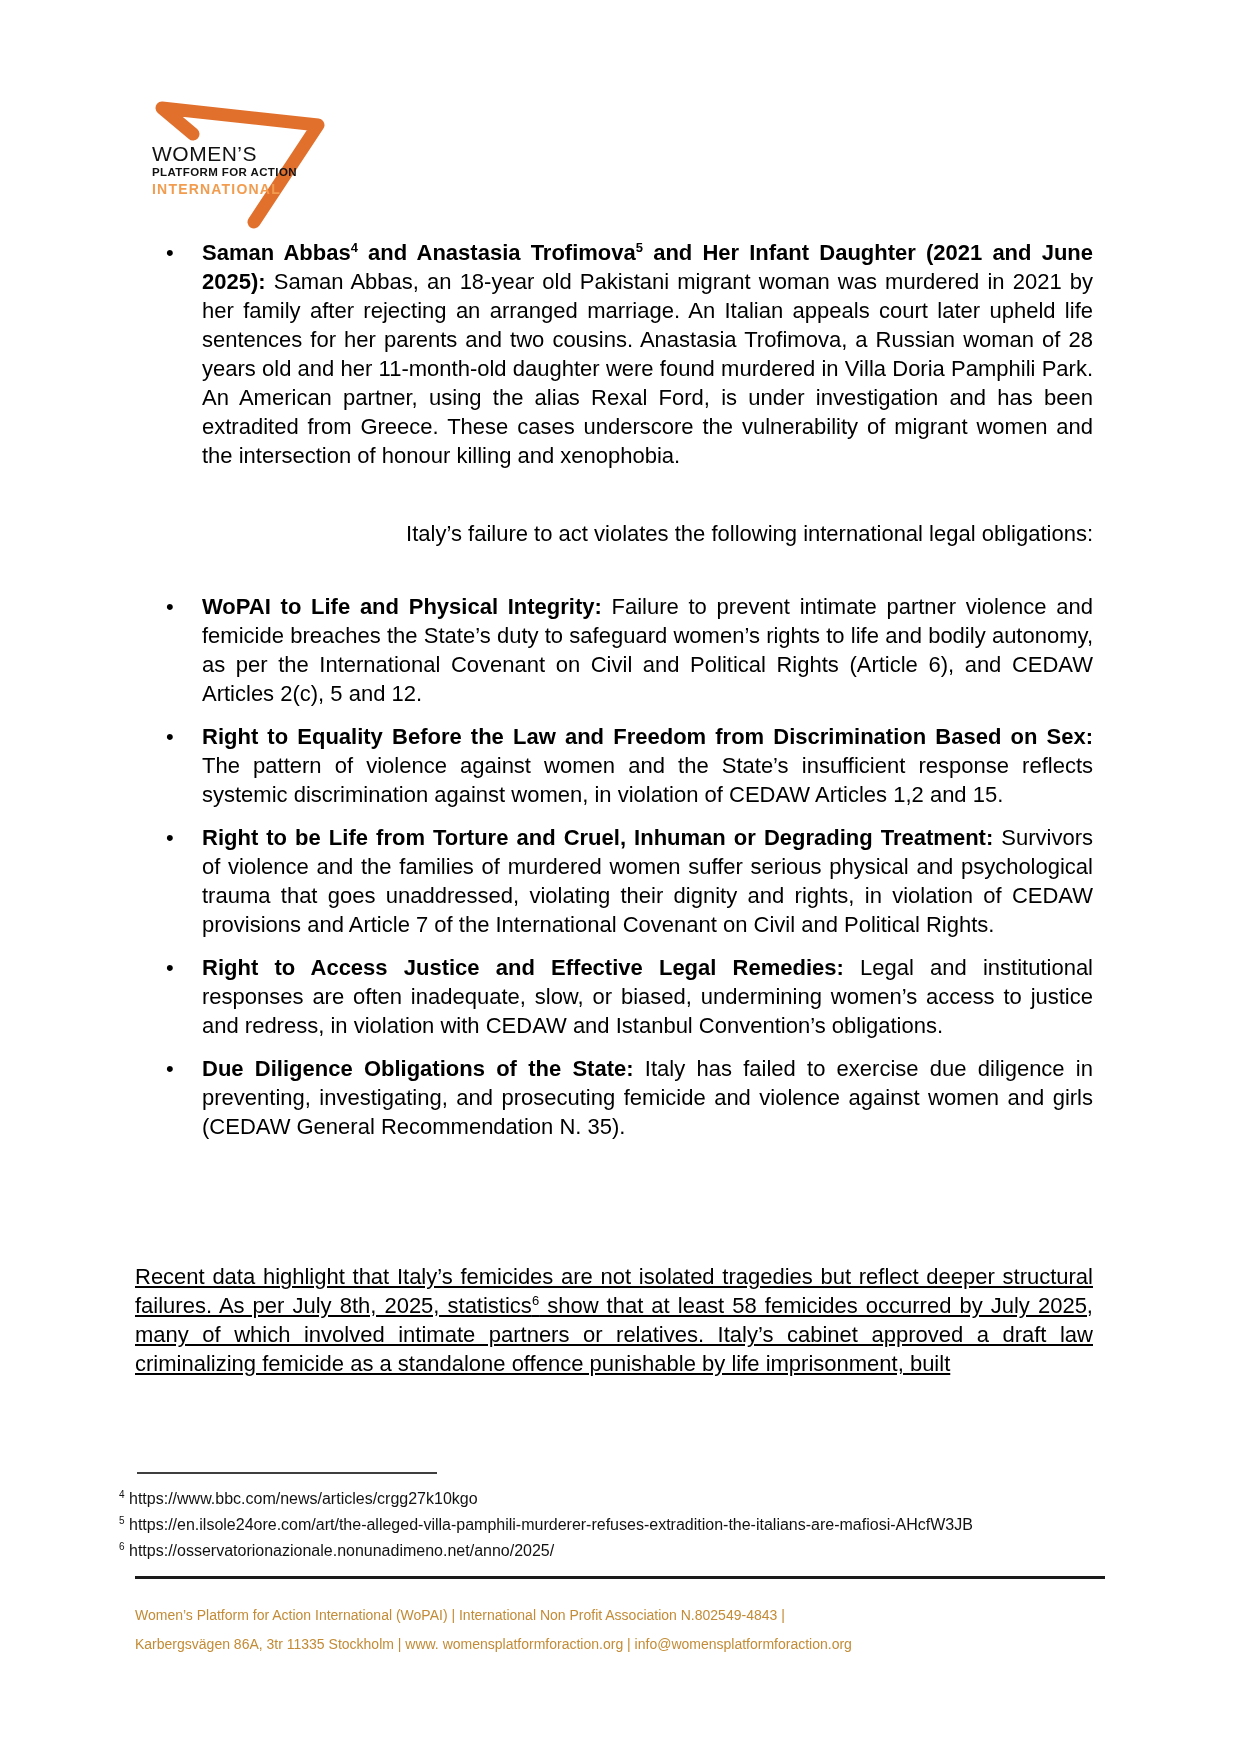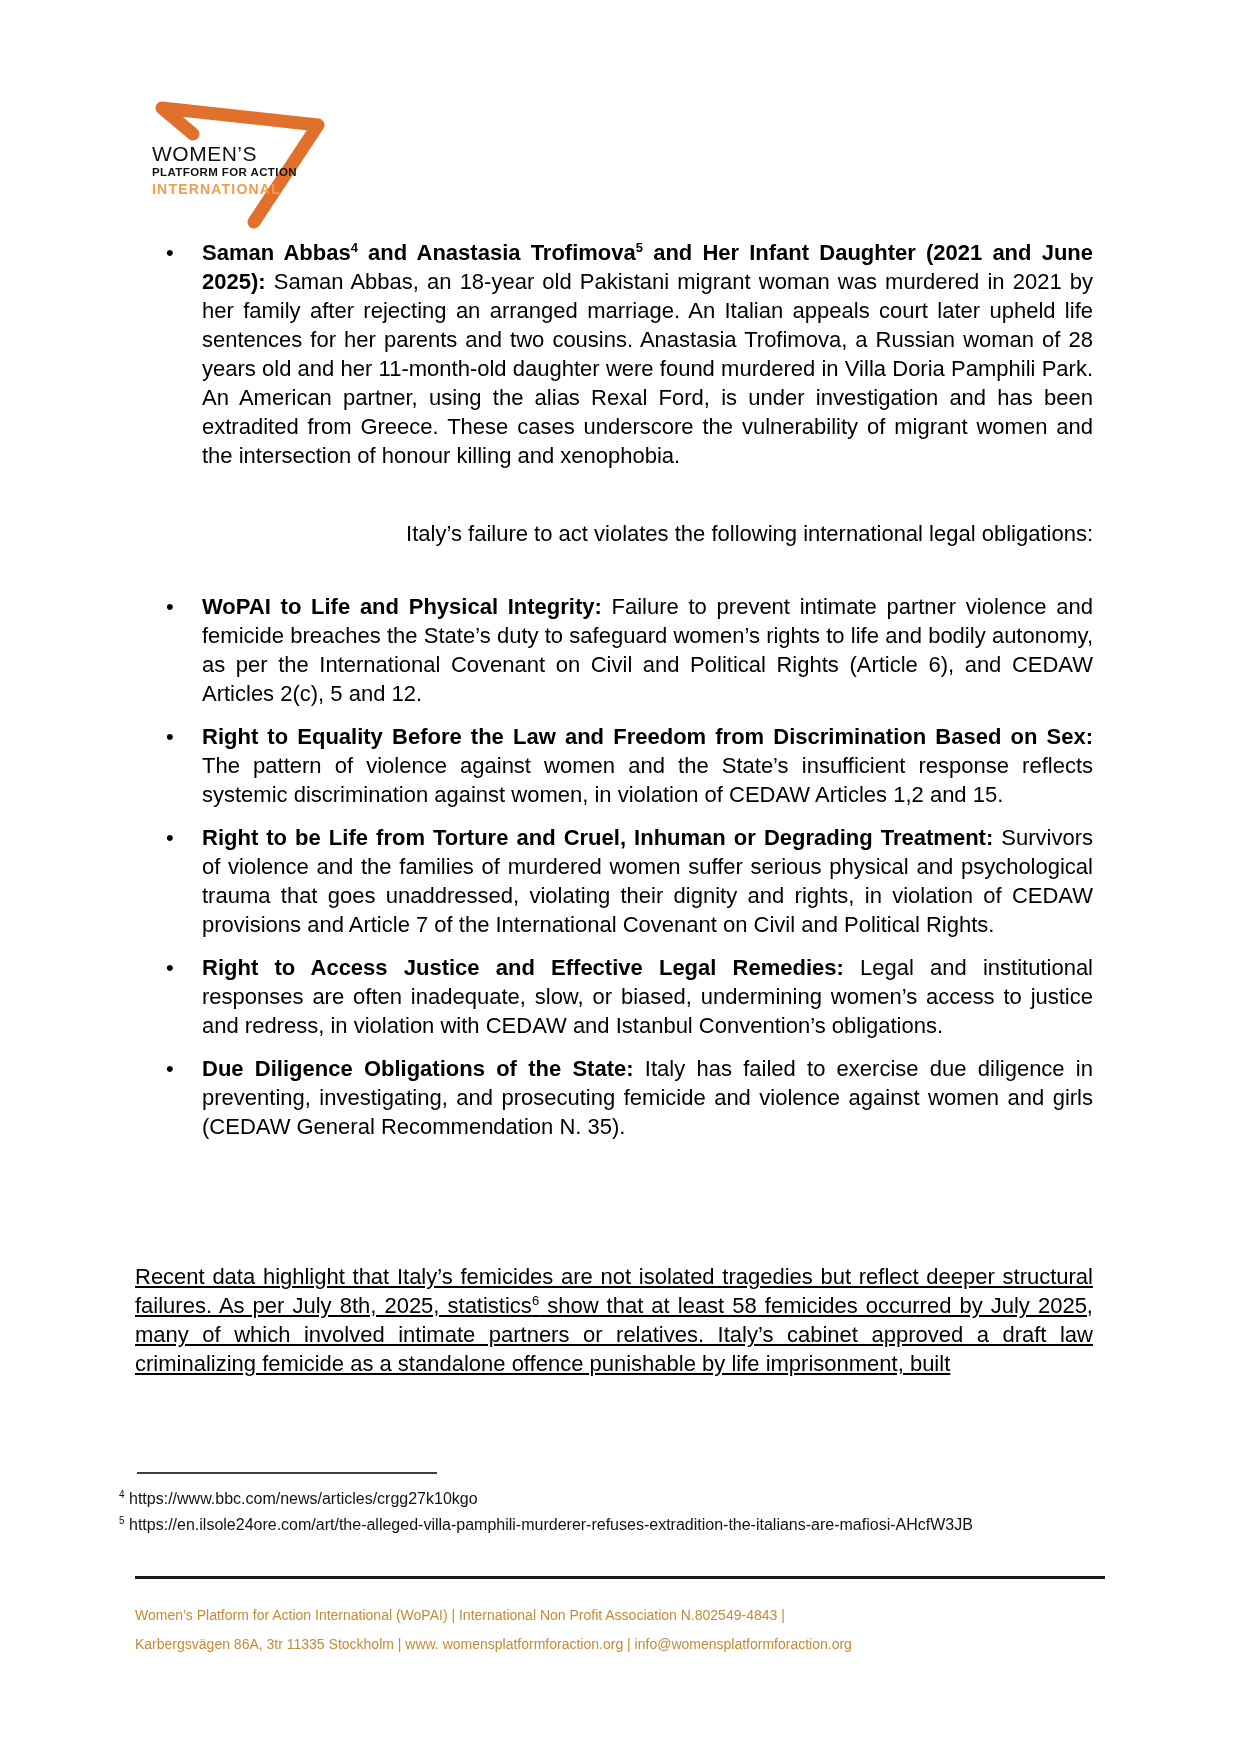--- a/index.html
+++ b/index.html
@@ -100,20 +100,21 @@
   </div>
 
   <div class="col body-txt" style="top:1262px;text-decoration:underline;">
     <span>Recent data highlight that Italy’s femicides are not isolated tragedies but reflect deeper structural failures. As per July 8th, 2025, statistics</span><sup class="ref">6</sup><span> show that at least 58 femicides occurred by July 2025, many of which involved intimate partners or relatives. Italy’s cabinet approved a draft law criminalizing femicide as a standalone offence punishable by life imprisonment, built</span>
   </div>
 
   <div class="fn-sep"></div>
   <div class="footnotes">
     <div><sup>4</sup><span> https://www.bbc.com/news/articles/crgg27k10kgo</span></div>
     <div><sup>5</sup><span> https://en.ilsole24ore.com/art/the-alleged-villa-pamphili-murderer-refuses-extradition-the-italians-are-mafiosi-AHcfW3JB</span></div>
+    <div><sup>6</sup><span> https://osservatorionazionale.nonunadimeno.net/anno/2025/</span></div>
   </div>
 
   <div class="footer-rule"></div>
   <div class="footer">
     <div>Women’s Platform for Action International (WoPAI) | International Non Profit Association N.802549-4843 |</div>
     <div>Karbergsvägen 86A, 3tr 11335 Stockholm | www. womensplatformforaction.org | info@womensplatformforaction.org</div>
   </div>
 
 </div>
 

